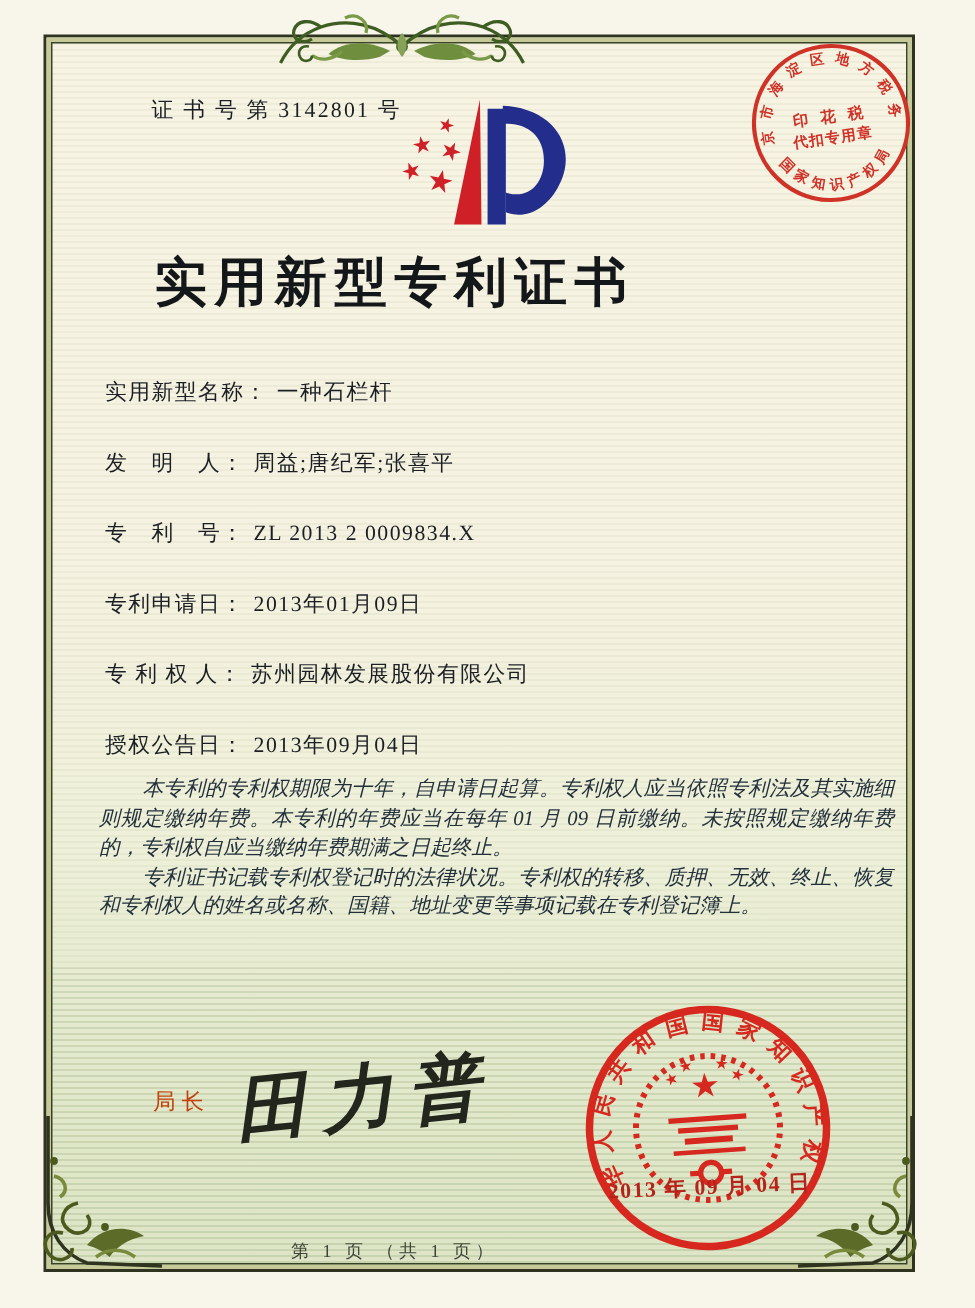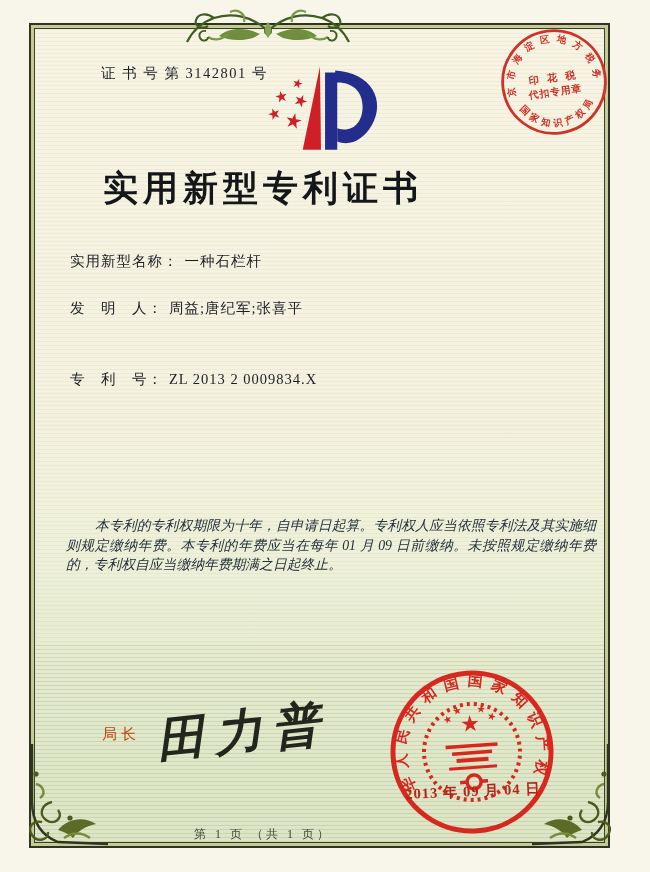--- a/index.html
+++ b/index.html
@@ -32,21 +32,21 @@
   .cert-no{position:absolute;left:54px;top:64px;font-size:14.5px;letter-spacing:1.5px;color:#1c2024;margin-left:47px;}
 
   .logo{position:absolute;left:256px;top:58px;width:132px;height:98px;}
 
   .title{position:absolute;left:0;top:165px;width:526px;text-align:center;
     font-size:35px;font-weight:700;letter-spacing:5px;color:#14171a;}
 
   .field-row{position:absolute;left:70px;width:500px;font-size:14.5px;color:#1b1f24;white-space:nowrap;}
   .field-row .lbl{letter-spacing:1px;}
   .field-row .val{margin-left:6px;letter-spacing:1px;}
-  .f0{top:252px;} .f1{top:299px;} .f2{top:346px;margin-top:24px;} .f3{top:393px;} .f4{top:440px;} .f5{top:487px;}
+  .f0{top:252px;} .f1{top:299px;} .f2{top:346px;} .f3{top:393px;} .f4{top:440px;} .f5{top:487px;}
 
   .body-text{position:absolute;left:66px;top:516px;width:530px;
     font-size:13.8px;line-height:19.5px;text-align:justify;color:#23303c;font-style:italic;}
   .body-text p{margin:0;text-indent:2.1em;}
 
   .sig-title{position:absolute;left:102px;top:725px;font-size:15px;letter-spacing:4px;color:#c2410c;}
   .sig-name{position:absolute;left:156px;top:700px;font-size:48px;font-weight:600;font-style:italic;
     letter-spacing:10px;color:#22261d;transform:rotate(-6deg);}
 
   .tax-stamp{position:absolute;left:498px;top:26px;width:112px;height:112px;transform:rotate(-8deg);}
@@ -151,23 +151,33 @@
 
   <div class="field-row f0">
     <span class="lbl">实用新型名称：</span><span class="val">一种石栏杆</span>
   </div>
   <div class="field-row f1">
     <span class="lbl">发　明　人：</span><span class="val">周益;唐纪军;张喜平</span>
   </div>
   <div class="field-row f2">
     <span class="lbl">专　利　号：</span><span class="val">ZL 2013 2 0009834.X</span>
   </div>
+  <div class="field-row f3">
+    <span class="lbl">专利申请日：</span><span class="val">2013年01月09日</span>
+  </div>
+  <div class="field-row f4">
+    <span class="lbl">专 利 权 人：</span><span class="val">苏州园林发展股份有限公司</span>
+  </div>
+  <div class="field-row f5">
+    <span class="lbl">授权公告日：</span><span class="val">2013年09月04日</span>
+  </div>
 
   <div class="body-text">
     <p>本专利的专利权期限为十年，自申请日起算。专利权人应当依照专利法及其实施细则规定缴纳年费。本专利的年费应当在每年 01 月 09 日前缴纳。未按照规定缴纳年费的，专利权自应当缴纳年费期满之日起终止。</p>
+    <p>专利证书记载专利权登记时的法律状况。专利权的转移、质押、无效、终止、恢复和专利权人的姓名或名称、国籍、地址变更等事项记载在专利登记簿上。</p>
   </div>
 
   <div class="sig-title">局长</div>
   <div class="sig-name">田力普</div>
 
   <svg class="office-seal" viewBox="0 0 168 168">
     <defs>
       <path id="sealArc" d="M 24.2,111.9 A 66,66 0 1 1 143.8,111.9"></path>
       <path id="star2" d="M0,-1 L0.2245,-0.309 L0.9511,-0.309 L0.3633,0.118 L0.5878,0.809 L0,0.382 L-0.5878,0.809 L-0.3633,0.118 L-0.9511,-0.309 L-0.2245,-0.309 Z"></path>
     </defs>

